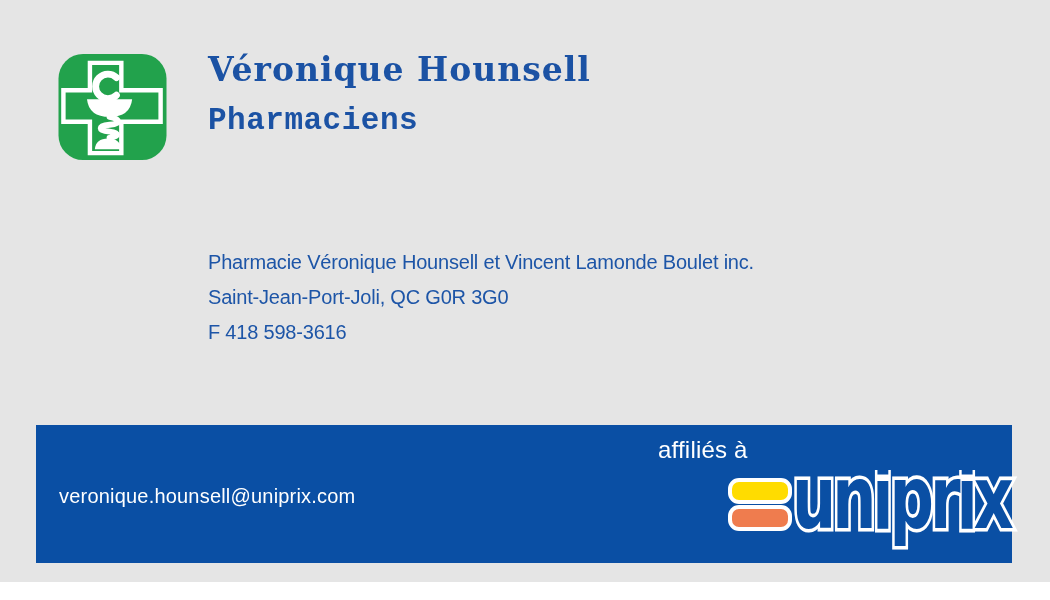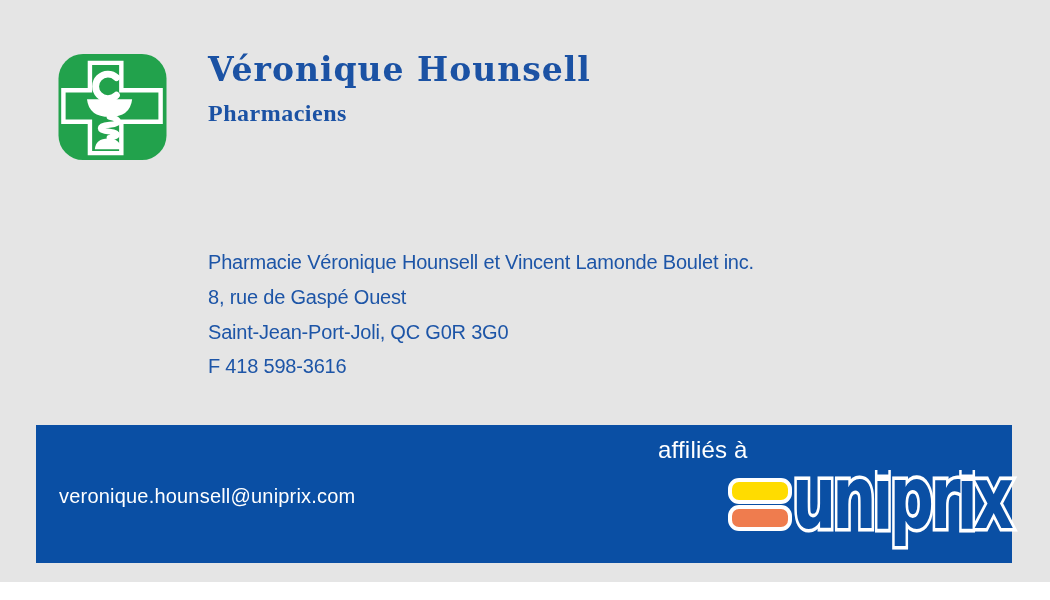--- a/index.html
+++ b/index.html
@@ -21,26 +21,26 @@
   }
   .name-line{
     font-family:"DejaVu Serif", serif;
     font-weight:bold;
     font-size:33px;
     line-height:46px;
     letter-spacing:1px;
     white-space:nowrap;
   }
   .profession{
-    font-family:Liberation Serif, serif;
+    font-family:Liberation Mono, monospace;
     font-weight:bold;
-    font-size:24px;
+    font-size:31px;
     line-height:40px;
     letter-spacing:0.5px;
-    margin-top:0;
+    margin-top:8px;
   }
   
   .address{
     position:absolute;left:208px;top:245px;
     color:#1d55a7;
     font-size:20px;
     line-height:34.8px;
     letter-spacing:-0.2px;
     white-space:nowrap;
   }
@@ -85,21 +85,20 @@
     </svg>
   </div>
 
   <div class="names">
     <div class="name-line">Véronique Hounsell</div>
     <div class="profession">Pharmaciens</div>
   </div>
 
   <div class="address">
     <div>Pharmacie Véronique Hounsell et Vincent Lamonde Boulet inc.</div>
-    <div>8, rue de Gaspé Ouest</div>
     <div>Saint-Jean-Port-Joli, QC G0R 3G0</div>
     <div>F 418 598-3616</div>
   </div>
 
   <div class="footer-bar">
     <div class="email">veronique.hounsell@uniprix.com</div>
     <div class="affiliation">affiliés à</div>
 
     <div class="brand-logo">
       <svg width="330" height="94" viewBox="0 0 330 94" xmlns="http://www.w3.org/2000/svg">

